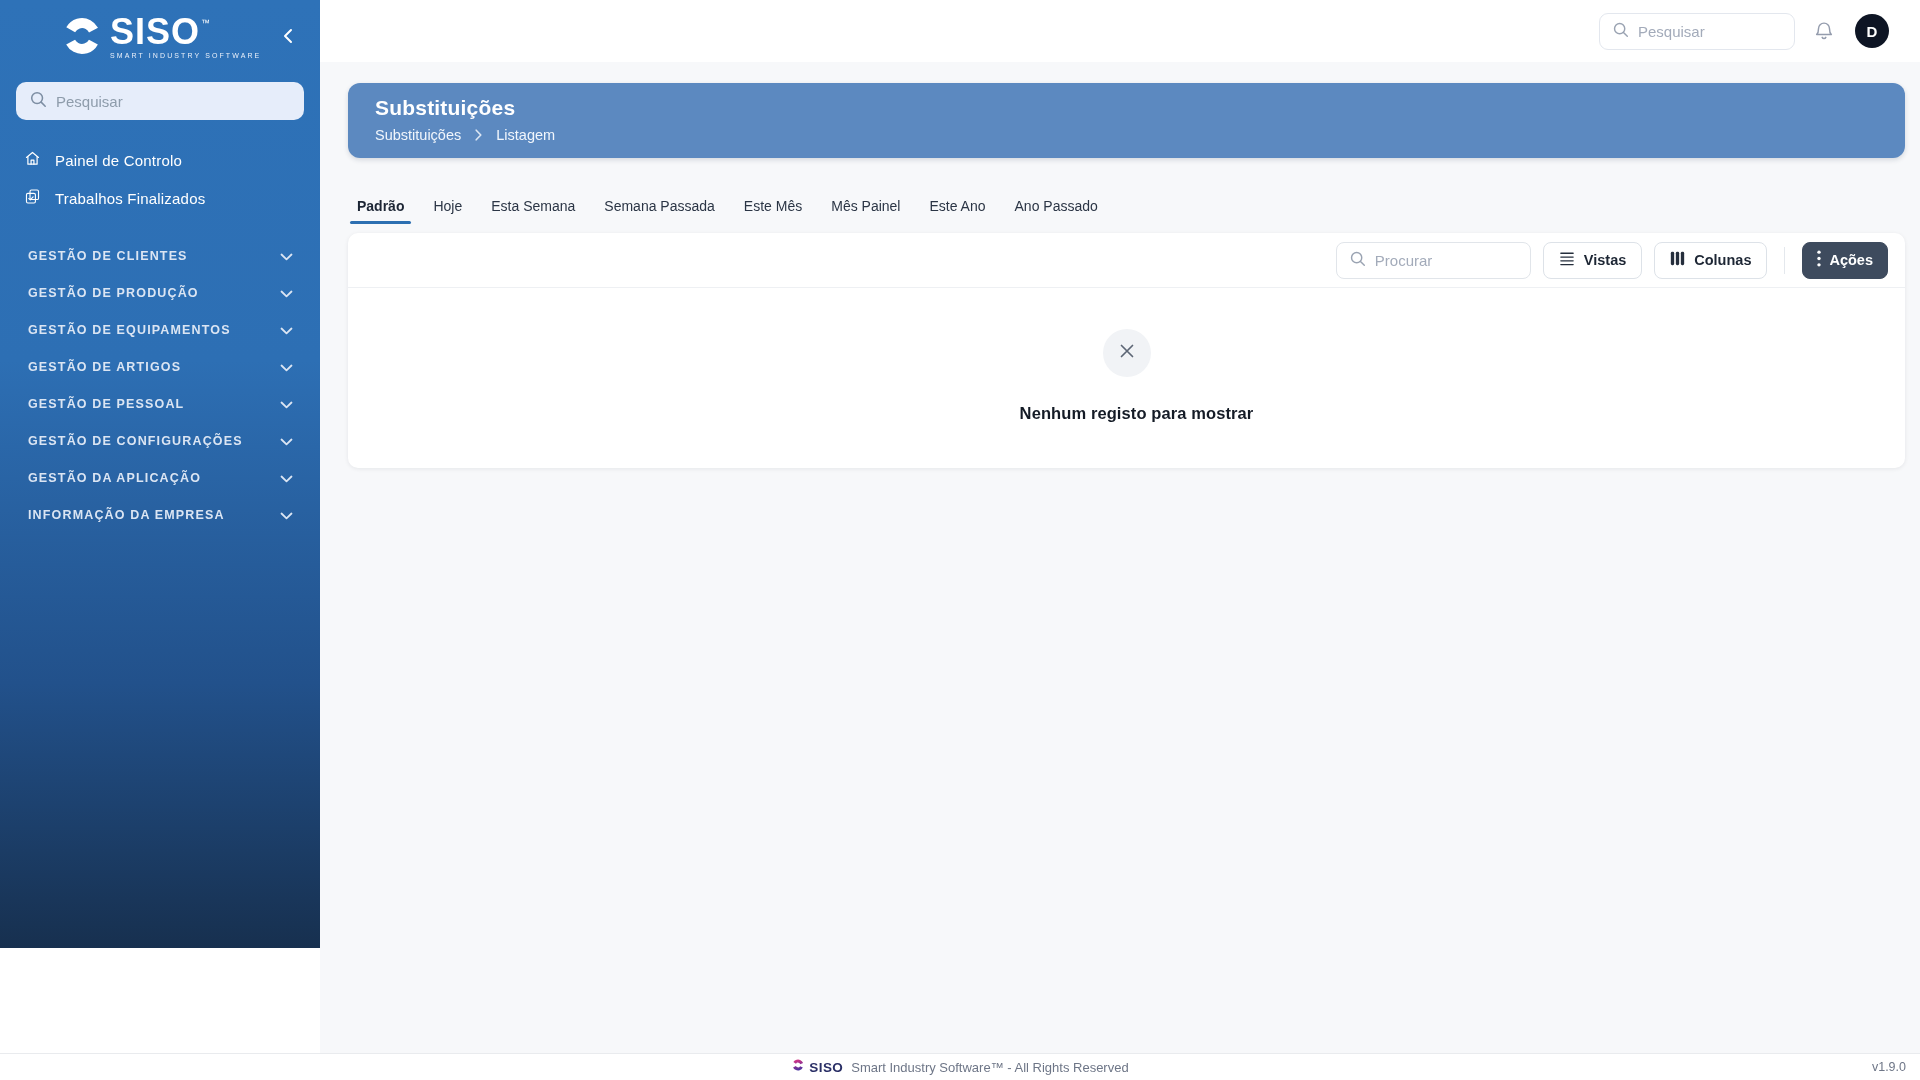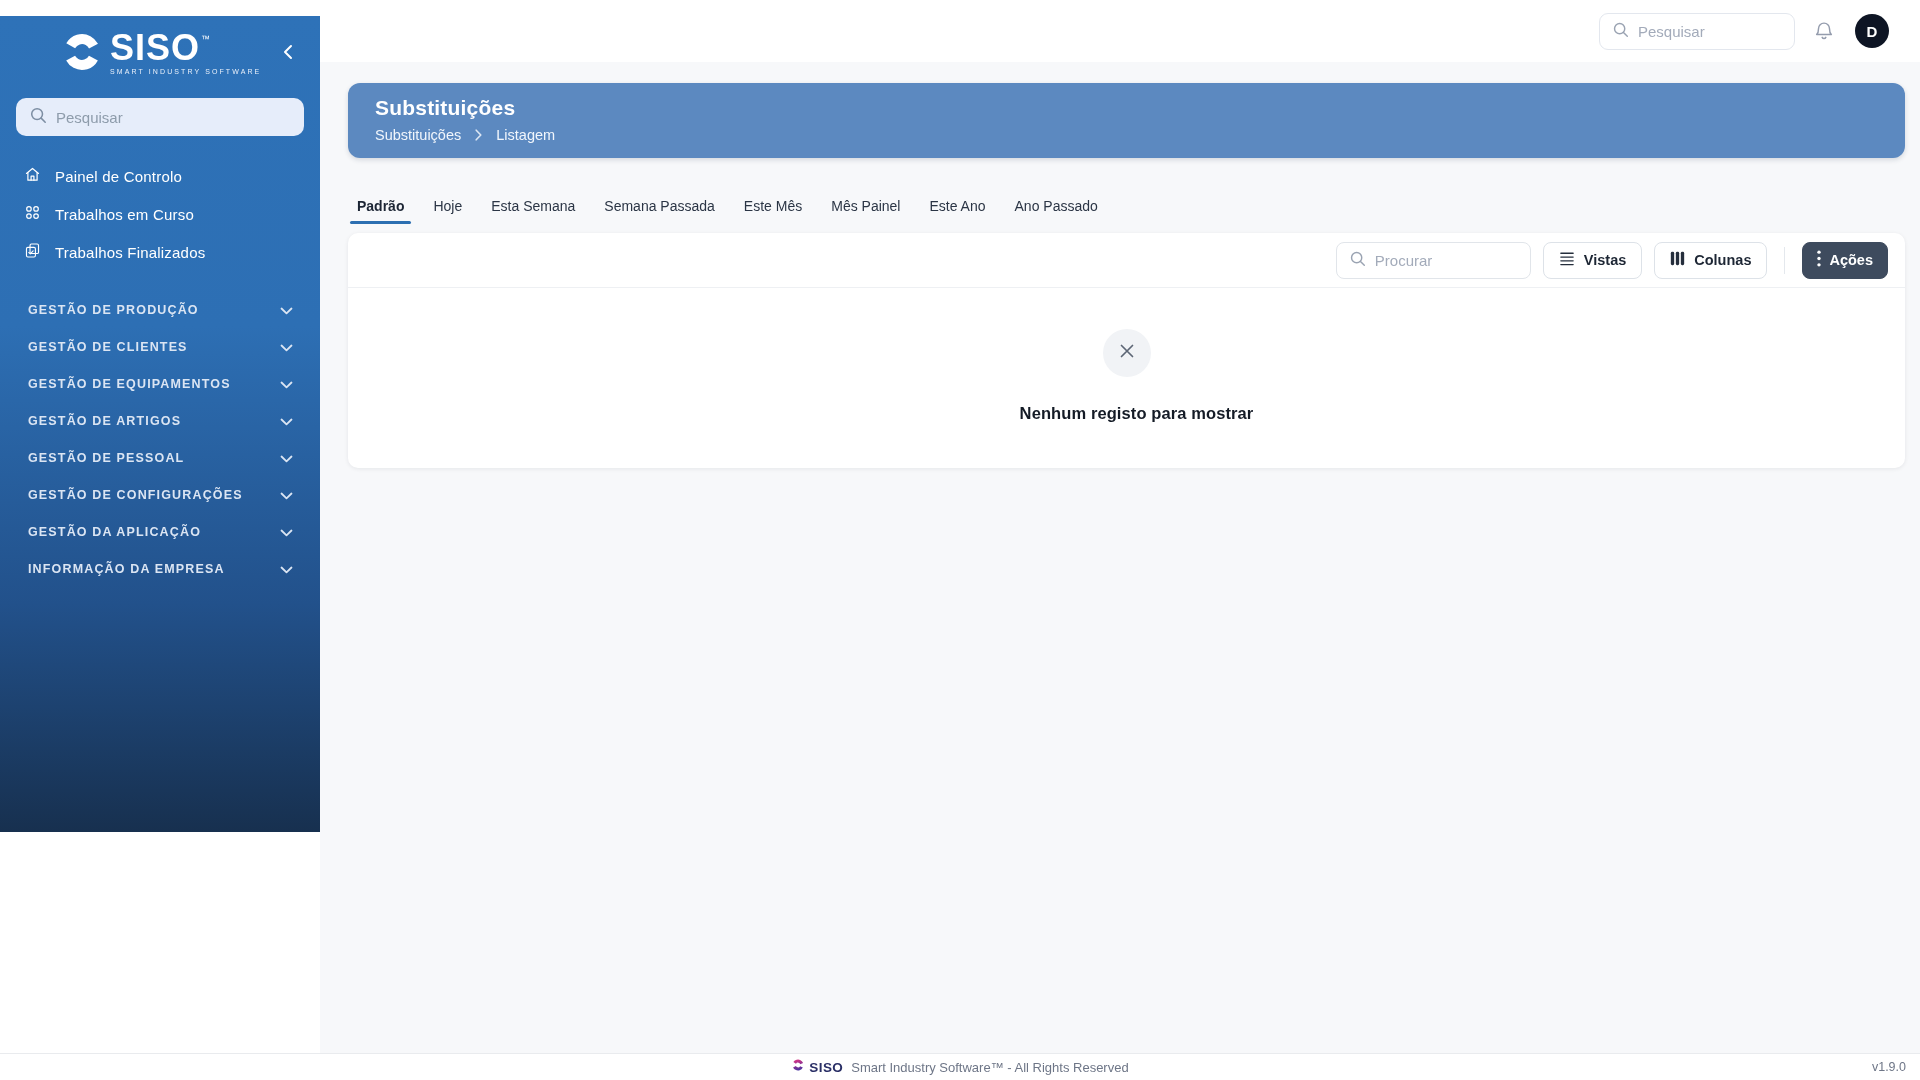--- a/index.html
+++ b/index.html
@@ -2,21 +2,21 @@
 <html><head>
 <meta charset="utf-8">
 <style>
   * { margin:0; padding:0; box-sizing:border-box; }
   html,body { width:1920px; height:1080px; }
   body { font-family:"Liberation Sans", sans-serif; background:#ffffff; overflow:hidden; }
   .app { position:relative; width:1920px; height:1080px; background:#ffffff; }
 
   
   .sidebar {
-    position:absolute; left:0; top:16px; width:320px; height:816px;
+    position:absolute; left:0; top:0; width:320px; height:948px;
     background:linear-gradient(180deg,#2e72b8 0%, #2d6fb4 38%, #22518b 72%, #17304f 100%);
     color:#fff; z-index:3;
   }
   .logo-block { position:relative; padding:12px 0 0 58px; }
   .logo-row { display:flex; align-items:center; }
   .logo-icon { width:48px; height:46px; }
   .logo-wordwrap { margin-left:4px; position:relative; }
   .logo-word { font-size:36px; font-weight:700; letter-spacing:1px; line-height:40px; }
   .logo-tm { font-size:9px; font-weight:400; vertical-align:18px; margin-left:1px; }
   .logo-sub { font-size:7px; letter-spacing:2.1px; color:#e9f0fa; margin-top:0; white-space:nowrap; }
@@ -124,50 +124,39 @@
           <svg width="17" height="17" viewBox="0 0 24 24" fill="none" stroke="#ffffff" stroke-width="1.7" stroke-linecap="round" stroke-linejoin="round">
               <path d="M3.5 10.5 L12 3.5 L20.5 10.5"></path>
               <path d="M5.5 9.2 V20 H18.5 V9.2"></path>
               <path d="M10 20 v-5.6 h4 V20"></path>
             </svg>
         </span>
         <span>Painel de Controlo</span>
       </div>
       <div class="nav-item">
         <span>
-          <svg width="17" height="17" viewBox="0 0 24 24" fill="none" stroke="#ffffff" stroke-width="1.7">
-              <circle cx="7" cy="7" r="3.2"></circle>
-              <circle cx="17" cy="7" r="3.2"></circle>
-              <circle cx="7" cy="17" r="3.2"></circle>
-              <circle cx="17" cy="17" r="3.2"></circle>
-            </svg>
-        </span>
-        <span>Trabalhos em Curso</span>
-      </div>
-      <div class="nav-item">
-        <span>
           <svg width="17" height="17" viewBox="0 0 24 24" fill="none" stroke="#ffffff" stroke-width="1.6" stroke-linecap="round" stroke-linejoin="round">
               <rect x="8.5" y="2.8" width="12" height="13.5" rx="2"></rect>
               <rect x="3.5" y="7.6" width="12.6" height="13.6" rx="2"></rect>
               <path d="M6.8 14.8 l2.1 2.1 4-4.4"></path>
             </svg>
         </span>
         <span>Trabalhos Finalizados</span>
       </div>
     </nav>
 
     <div class="side-sections">
       <div class="section-row">
+        <span class="section-label">GESTÃO DE CLIENTES</span>
+        <span><svg width="13" height="8" viewBox="0 0 13 8" fill="none" stroke="#dbe5f3" stroke-width="1.8" stroke-linecap="round" stroke-linejoin="round">
+              <path d="M1.5 1.5 L6.5 6.3 L11.5 1.5"></path>
+            </svg></span>
+      </div>
+      <div class="section-row">
         <span class="section-label">GESTÃO DE PRODUÇÃO</span>
-        <span><svg width="13" height="8" viewBox="0 0 13 8" fill="none" stroke="#dbe5f3" stroke-width="1.8" stroke-linecap="round" stroke-linejoin="round">
-              <path d="M1.5 1.5 L6.5 6.3 L11.5 1.5"></path>
-            </svg></span>
-      </div>
-      <div class="section-row">
-        <span class="section-label">GESTÃO DE CLIENTES</span>
         <span><svg width="13" height="8" viewBox="0 0 13 8" fill="none" stroke="#dbe5f3" stroke-width="1.8" stroke-linecap="round" stroke-linejoin="round">
               <path d="M1.5 1.5 L6.5 6.3 L11.5 1.5"></path>
             </svg></span>
       </div>
       <div class="section-row">
         <span class="section-label">GESTÃO DE EQUIPAMENTOS</span>
         <span><svg width="13" height="8" viewBox="0 0 13 8" fill="none" stroke="#dbe5f3" stroke-width="1.8" stroke-linecap="round" stroke-linejoin="round">
               <path d="M1.5 1.5 L6.5 6.3 L11.5 1.5"></path>
             </svg></span>
       </div>

